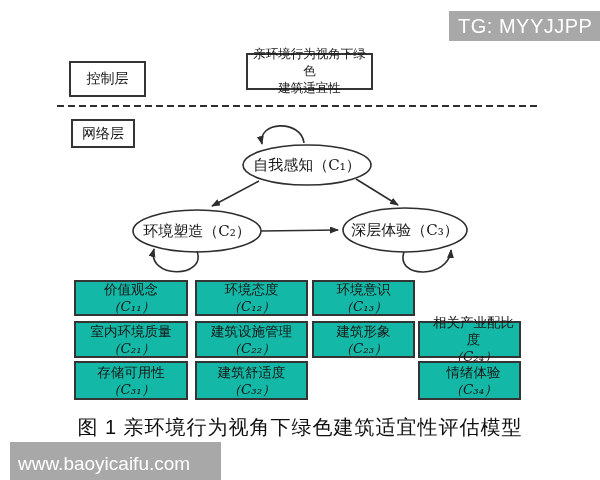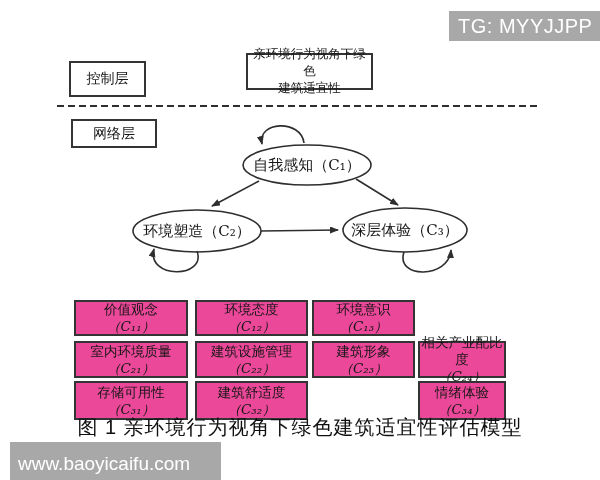--- a/index.html
+++ b/index.html
@@ -11,32 +11,32 @@
       font-family:"Liberation Sans","DejaVu Sans",sans-serif;
       display:flex;align-items:center;}
   #tg-wm{left:449px;top:11px;width:151px;height:30px;font-size:20px;padding-left:9px;letter-spacing:.5px;}
   #site-wm{left:10px;top:442px;width:203px;height:44px;font-size:19px;padding-left:8px;}
 
   
   .rbox{position:absolute;border:2px solid #343434;background:#ffffff;
         display:flex;flex-direction:column;align-items:center;justify-content:center;
         text-align:center;box-sizing:border-box;}
   #control-box{left:69px;top:61px;width:77px;height:36px;font-size:14px;}
-  #network-box{left:71px;top:119px;width:86px;height:29px;font-size:14px;}
+  #network-box{left:71px;top:119px;width:64px;height:29px;font-size:14px;}
   #goal-box{left:246px;top:53px;width:127px;height:37px;font-size:12.5px;line-height:1.35;}
 
   
-  .cbox{position:absolute;border:2px solid #343434;background:#ec4899;
+  .cbox{position:absolute;border:2px solid #343434;background:#14b8a6;
         display:flex;flex-direction:column;align-items:center;justify-content:center;
-        text-align:center;box-sizing:border-box;font-size:13.5px;line-height:1.25;margin-top:20px;}
+        text-align:center;box-sizing:border-box;font-size:13.5px;line-height:1.25;}
   .cbox .code{font-style:italic;font-size:13.5px;}
 
   
   .c1{left:74px;width:114px;} .c2{left:195px;width:113px;}
-  .c3{left:312px;width:103px;} .c4{left:418px;width:88px;}
+  .c3{left:312px;width:103px;} .c4{left:418px;width:103px;padding-left:8px;}
   
   .r1{top:280px;height:36px;} .r2{top:321px;height:37px;} .r3{top:361px;height:39px;}
 
   #diagram-svg{position:absolute;left:0;top:0;}
   #caption{position:absolute;left:0;top:414px;width:600px;text-align:center;
            font-family:"Liberation Sans","DejaVu Sans",sans-serif;
            font-weight:normal;font-size:20px;color:#101010;letter-spacing:1px;}
 </style>
 </head>
 <body>

